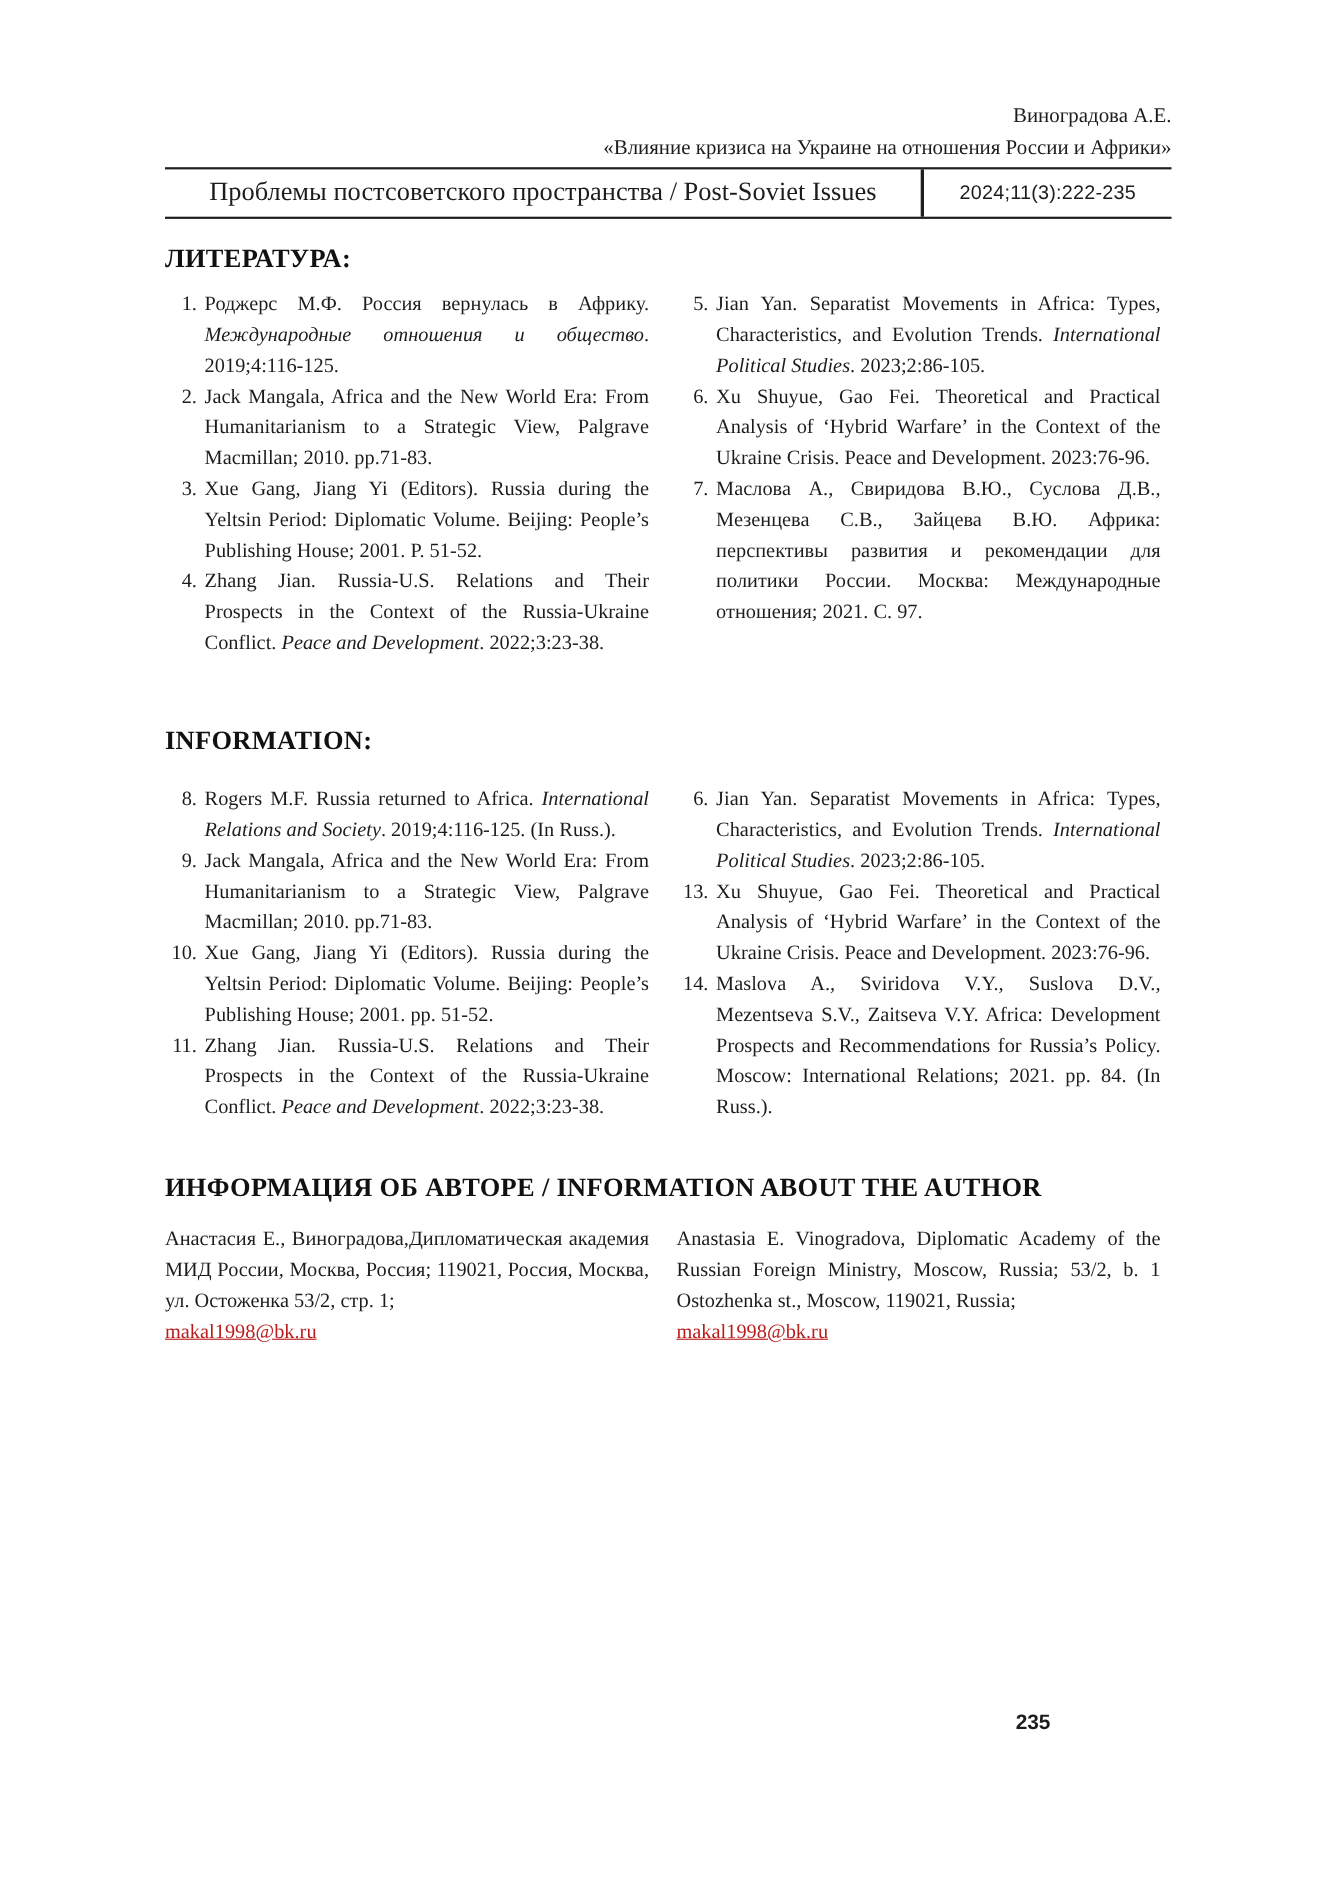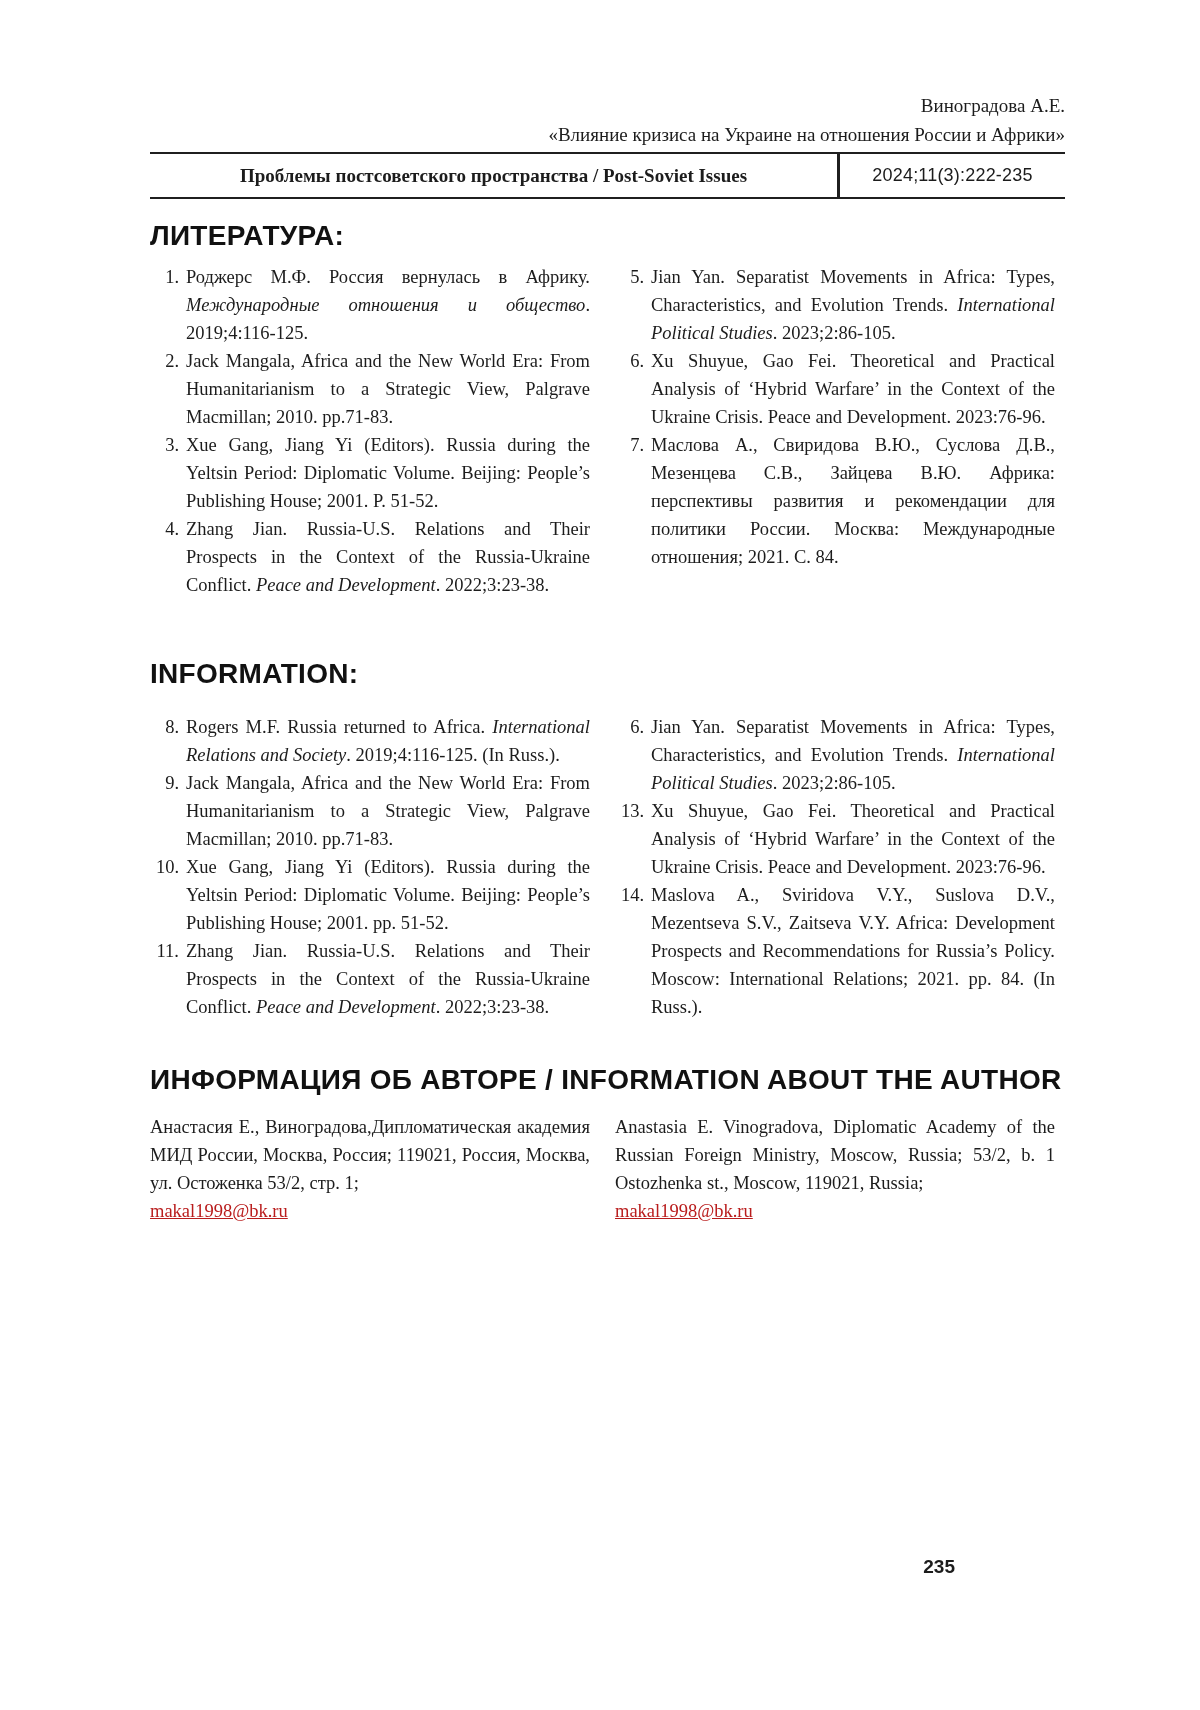--- a/index.html
+++ b/index.html
@@ -25,35 +25,35 @@
     margin-top: 3px;
     height: 47px;
     border-top: 2px solid #1f1f1f;
     border-bottom: 2px solid #1f1f1f;
     display: flex;
     align-items: stretch;
   }
   .jb-title {
     flex: 1;
     display: flex; align-items: center; justify-content: center;
-    font-weight: 700; font-size: 19px;
+    font-weight: 400; font-size: 24px;
   }
   .jb-divider { width: 3px; background: #1f1f1f; }
   .jb-issue {
     width: 225px;
     display: flex; align-items: center; justify-content: center;
     font-family: "Liberation Sans", sans-serif;
     font-weight: 400; font-size: 18px; letter-spacing: 0.2px;
   }
 
   
   .section-heading {
-    font-family: Liberation Sans, sans-serif;
+    font-family: Liberation Serif, serif;
     font-weight: 700;
-    font-size: 28px;
+    font-size: 24px;
     letter-spacing: 0.3px;
     color: #111;
     line-height: 26px;
     margin-top: 24px;
     margin-bottom: 14px;
   }
   .refs-heading { margin-top: 62px; margin-bottom: 26px; }
   .author-heading { margin-top: 46px; margin-bottom: 20px; }
 
   
@@ -130,21 +130,21 @@
         <div class="ref-item">
           <span class="ref-num">5.</span>
           <span class="ref-body"><span>Jian Yan. Separatist Movements in Africa: Types, Characteristics, and Evolution Trends. </span><span class="it">International Political Studies</span><span>. 2023;2:86-105.</span></span>
         </div>
         <div class="ref-item">
           <span class="ref-num">6.</span>
           <span class="ref-body"><span>Xu Shuyue, Gao Fei. Theoretical and Practical Analysis of ‘Hybrid Warfare’ in the Context of the Ukraine Crisis. Peace and Development. 2023:76-96.</span></span>
         </div>
         <div class="ref-item">
           <span class="ref-num">7.</span>
-          <span class="ref-body"><span>Маслова А., Свиридова В.Ю., Суслова Д.В., Мезенцева С.В., Зайцева В.Ю. Африка: перспективы развития и рекомендации для политики России. Москва: Международные отношения; 2021. С. 84.</span></span>
+          <span class="ref-body"><span>Маслова А., Свиридова В.Ю., Суслова Д.В., Мезенцева С.В., Зайцева В.Ю. Африка: перспективы развития и рекомендации для политики России. Москва: Международные отношения; 2021. С. 97.</span></span>
         </div>
       </div>
   </div>
 
   <h2 class="section-heading refs-heading">INFORMATION:</h2>
   <div class="columns">
     <div class="col">
         <div class="ref-item">
           <span class="ref-num">8.</span>
           <span class="ref-body"><span>Rogers M.F. Russia returned to Africa. </span><span class="it">International Relations and Society</span><span>. 2019;4:116-125. (In Russ.).</span></span>

